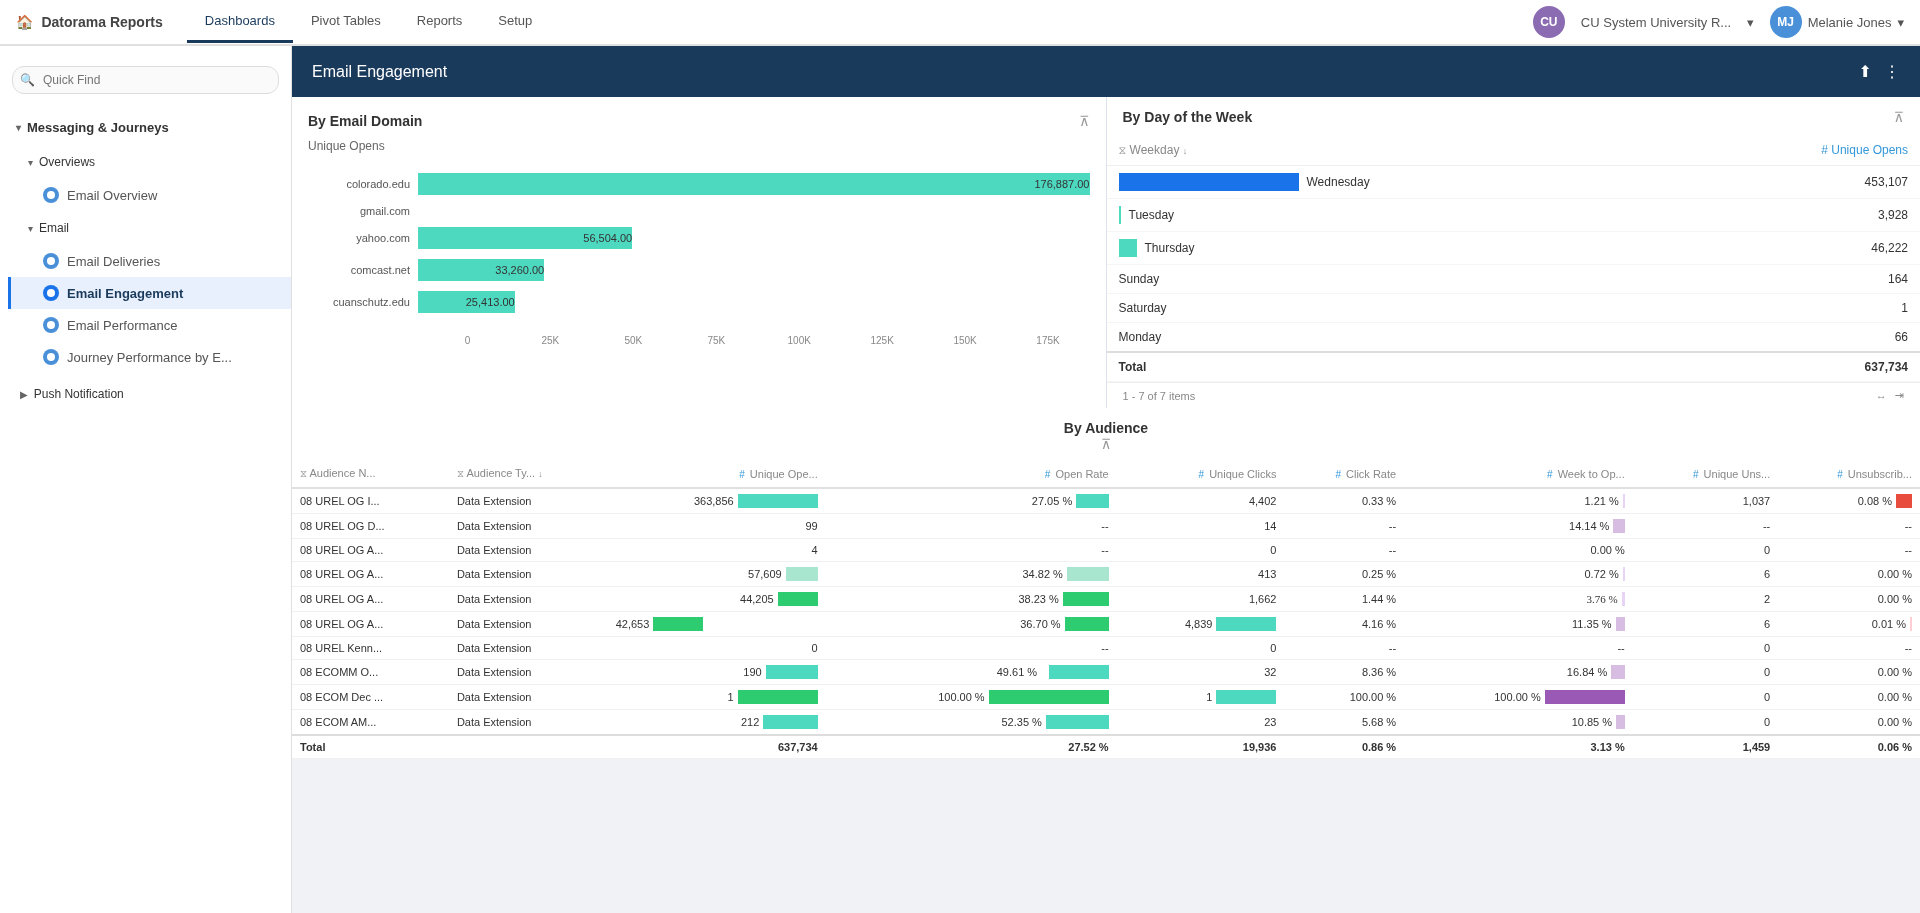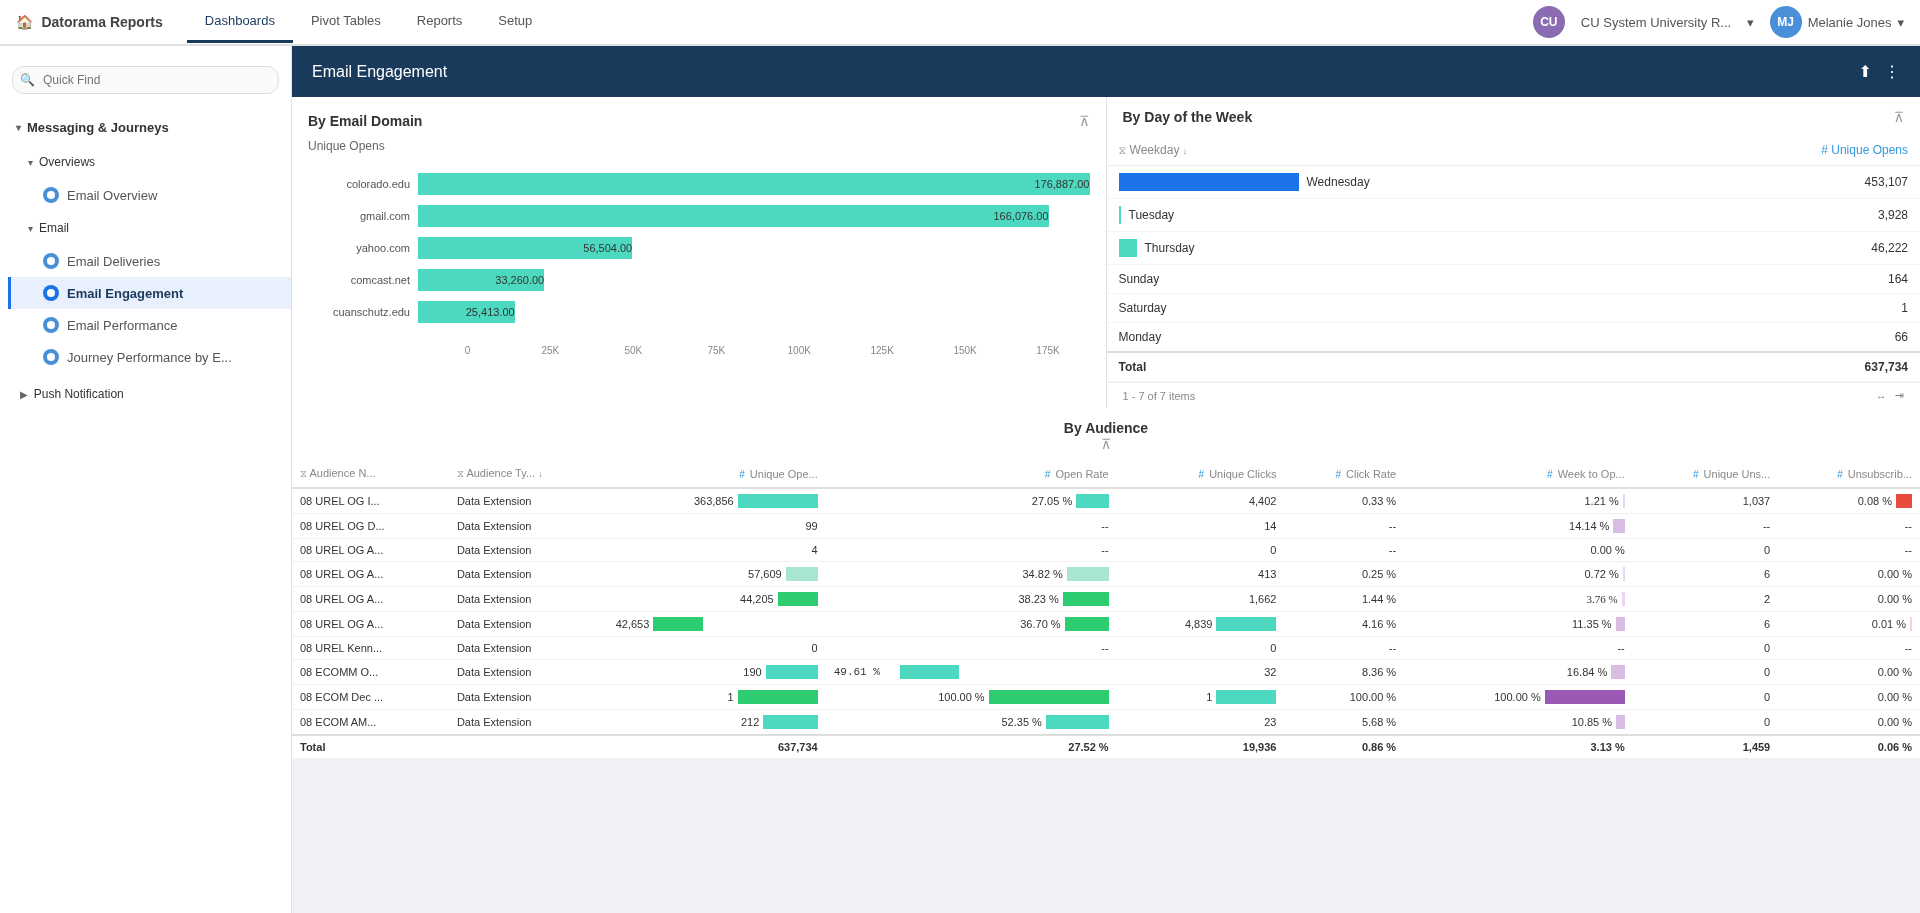--- a/index.html
+++ b/index.html
@@ -211,25 +211,20 @@
           <div class="bar-row">
             <div class="bar-label">colorado.edu</div>
             <div class="bar-container">
               <div class="bar-fill" style="width:100%">
                 <span class="bar-value">176,887.00</span>
               </div>
             </div>
           </div>
           <div class="bar-row">
             <div class="bar-label">gmail.com</div>
-            <div class="bar-container">
-              <div class="bar-fill" style="width:93.9%">
-                <span class="bar-value">166,076.00</span>
-              </div>
-            </div>
           </div>
           <div class="bar-row">
             <div class="bar-label">yahoo.com</div>
             <div class="bar-container">
               <div class="bar-fill" style="width:31.9%">
                 <span class="bar-value">56,504.00</span>
               </div>
             </div>
           </div>
           <div class="bar-row">
@@ -582,21 +577,21 @@
             <tr>
     <td>08 ECOMM O...</td>
     <td>Data Extension</td>
     <td class="num">
       <div style="display:flex;align-items:center;justify-content:flex-end;gap:4px;">
                   <span>190</span>
                   <div style="width:52px;height:14px;background:#4dd9c0;display:inline-block;"></div>
                 </div>
     </td>
     <td class="num">
-      <div style="display:flex;align-items:center;gap:20px;font-family:Liberation Mono, monospace;">
+      <div style="display:flex;align-items:center;justify-content:flex-end;gap:12px;">
         <span>49.61 %</span>
         <div style="width:59.532px;height:14px;background:#4dd9c0;display:inline-block;vertical-align:middle;"></div>
       </div>
     </td>
     <td class="num">
       32
     </td>
     <td class="num">8.36 %</td>
     <td class="num">
       <div style="display:flex;align-items:center;justify-content:flex-end;gap:4px;">

